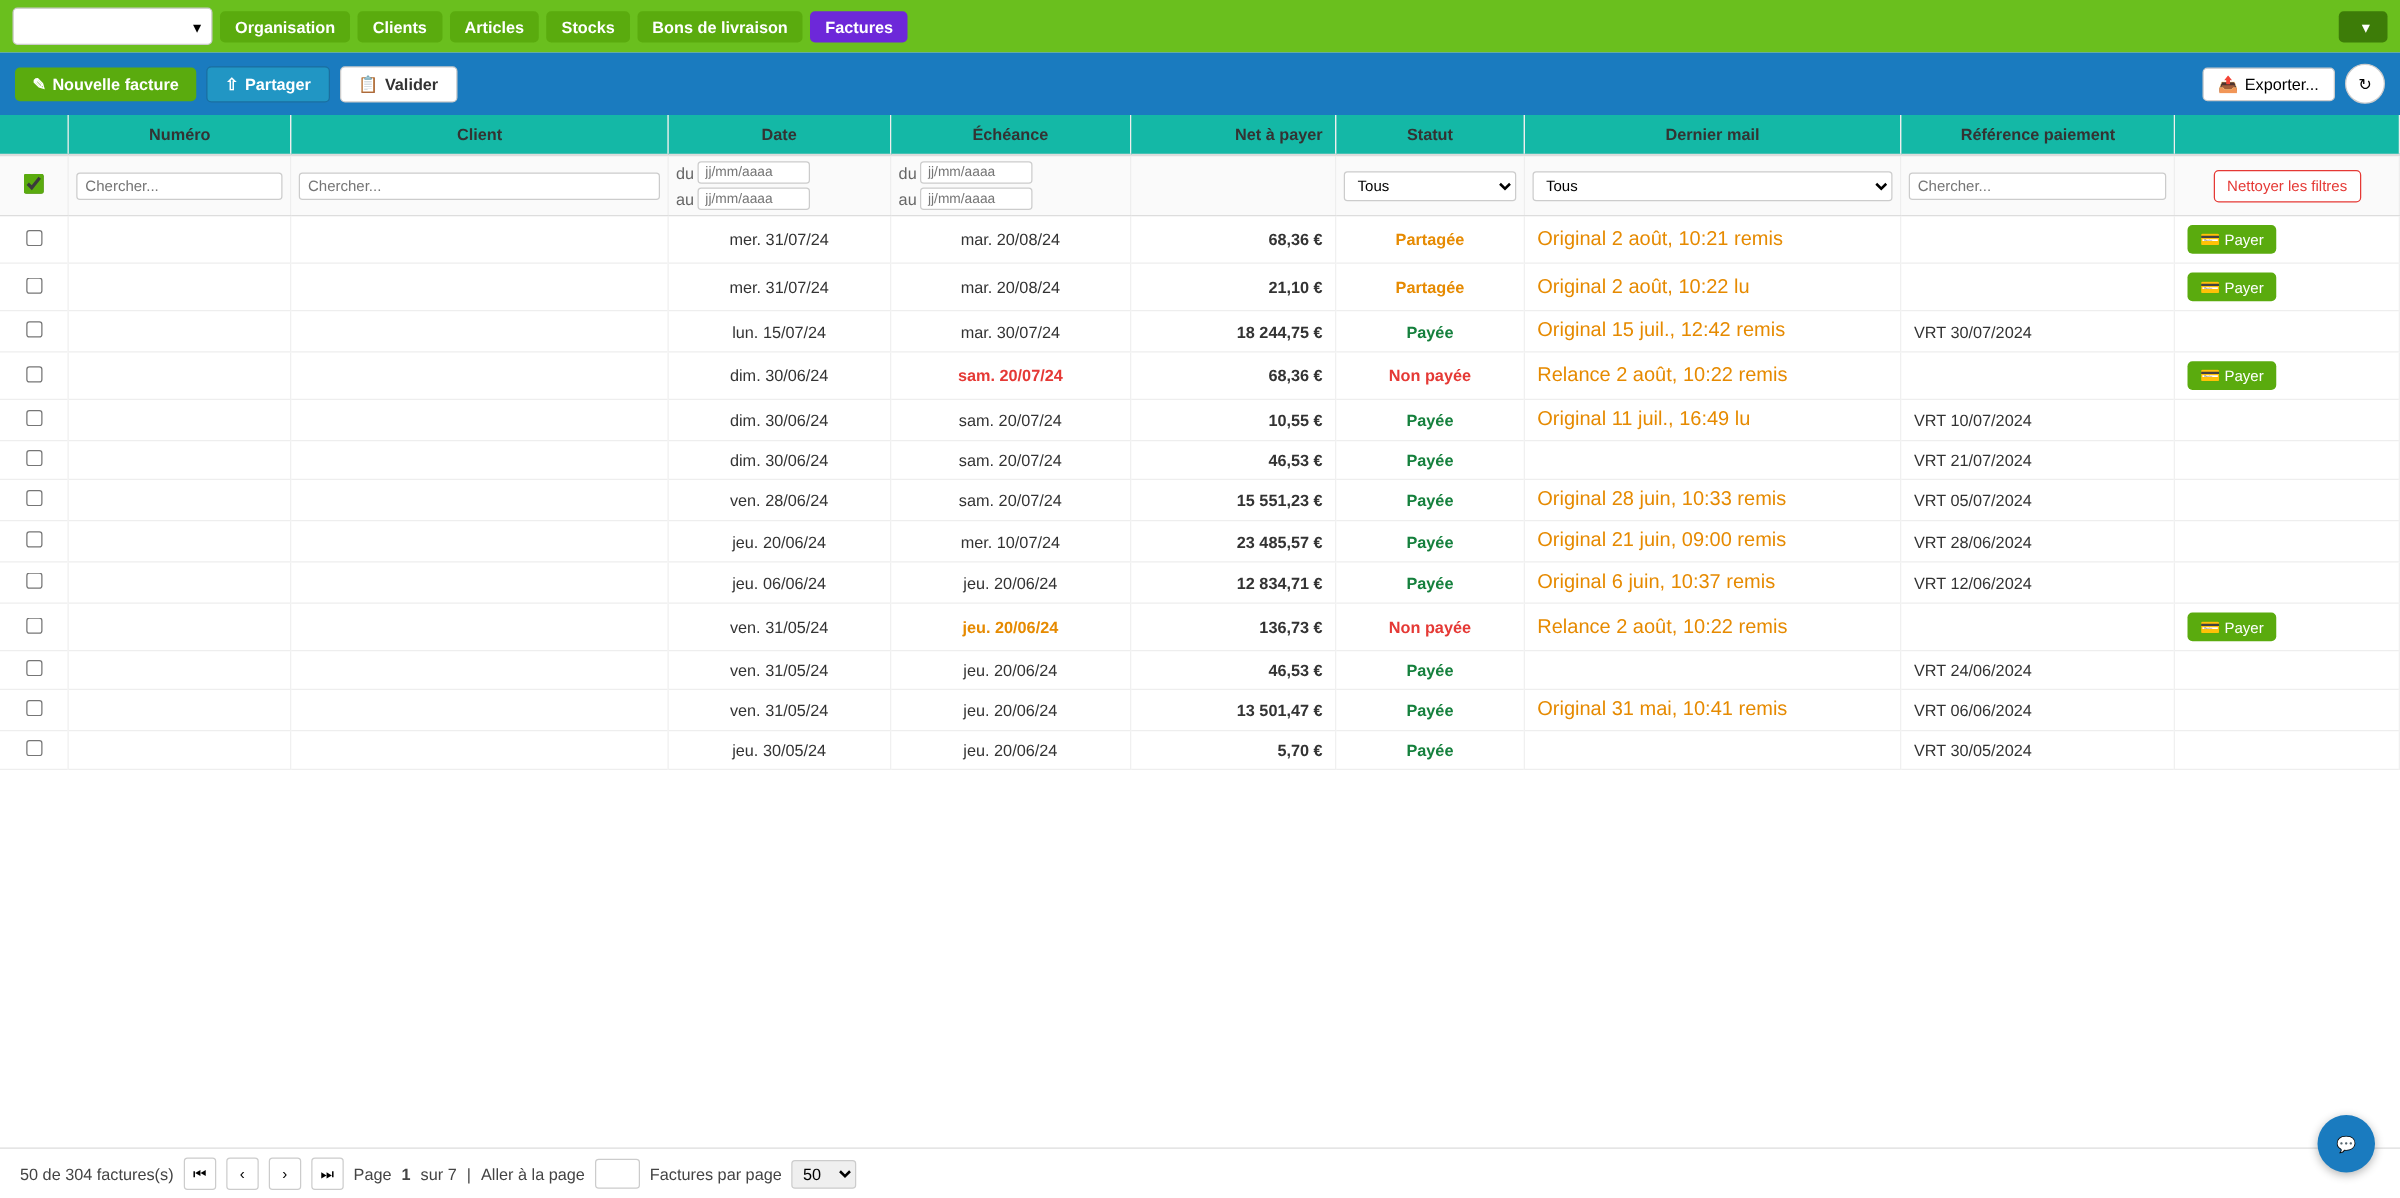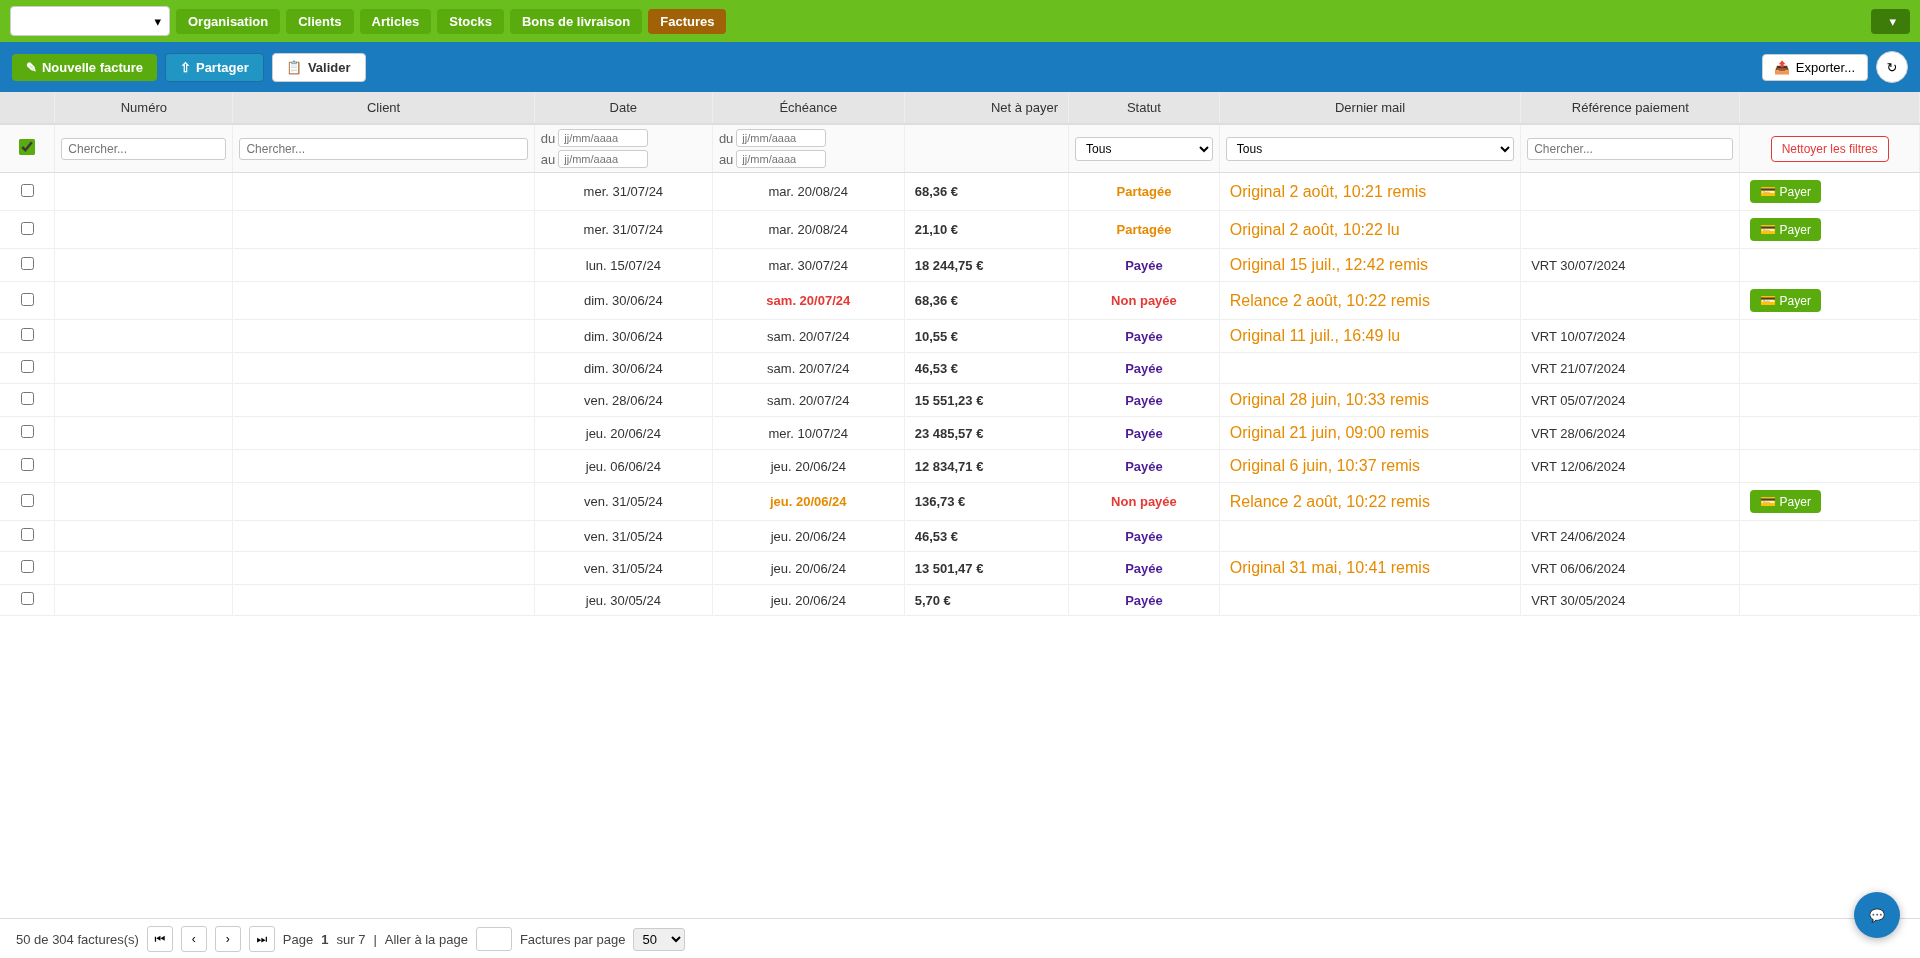--- a/index.html
+++ b/index.html
@@ -30,21 +30,21 @@
       background: #5aab0e;
       border: none;
       border-radius: 4px;
       color: white;
       padding: 5px 12px;
       cursor: pointer;
       font-weight: bold;
       font-size: 13px;
     }
     .nav-btn.active {
-      background: #a16207;
+      background: #6d28d9;
     }
     .nav-btn-right {
       margin-left: auto;
       background: #3d7c08;
       border: none;
       border-radius: 4px;
       color: white;
       padding: 5px 14px;
       cursor: pointer;
       font-size: 13px;
@@ -114,26 +114,26 @@
     }
 
     table {
       width: 100%;
       border-collapse: collapse;
       min-width: 1400px;
     }
 
     
     thead tr th {
-      background: #e5e5e5;
+      background: #14b8a6;
       border-bottom: 2px solid #ddd;
       border-right: 1px solid #eee;
       padding: 8px 10px;
       text-align: center;
-      font-weight: normal;
+      font-weight: bold;
       color: #333;
       white-space: nowrap;
     }
     thead tr.filter-row th {
       padding: 4px 6px;
       border-bottom: 1px solid #ddd;
       font-weight: normal;
       background: #fafafa;
     }
 
@@ -152,25 +152,25 @@
     .col-client { width: 220px; min-width: 180px; }
     .col-date { width: 130px; min-width: 110px; text-align: center; }
     .col-echeance { width: 140px; min-width: 110px; text-align: center; margin-left: 44px; }
     .col-net { width: 120px; min-width: 100px; text-align: right; }
     .col-statut { width: 110px; min-width: 90px; text-align: center; }
     .col-mail { width: 220px; min-width: 180px; }
     .col-ref { width: 160px; min-width: 130px; }
     .col-action { width: 90px; min-width: 80px; text-align: center; }
     .col-check { width: 40px; min-width: 36px; text-align: center; }
 
-    .text-right { text-align: left; margin-left: 40px; }
+    .text-right { text-align: right; margin-left: 40px; }
     .text-center { text-align: center; }
 
     .status-partagee { color: #e68a00; font-weight: bold; }
-    .status-payee { color: #4c1d95; font-weight: bold; }
+    .status-payee { color: #15803d; font-weight: bold; }
     .status-nonpayee { color: #e53935; font-weight: bold; }
 
     .mail-text { color: #e68a00; font-size: 16px; }
 
     .date-red { color: #e53935; font-weight: bold; }
     .date-orange { color: #e68a00; font-weight: bold; }
 
     .pay-btn {
       background: #5aab0e;
       color: white;

